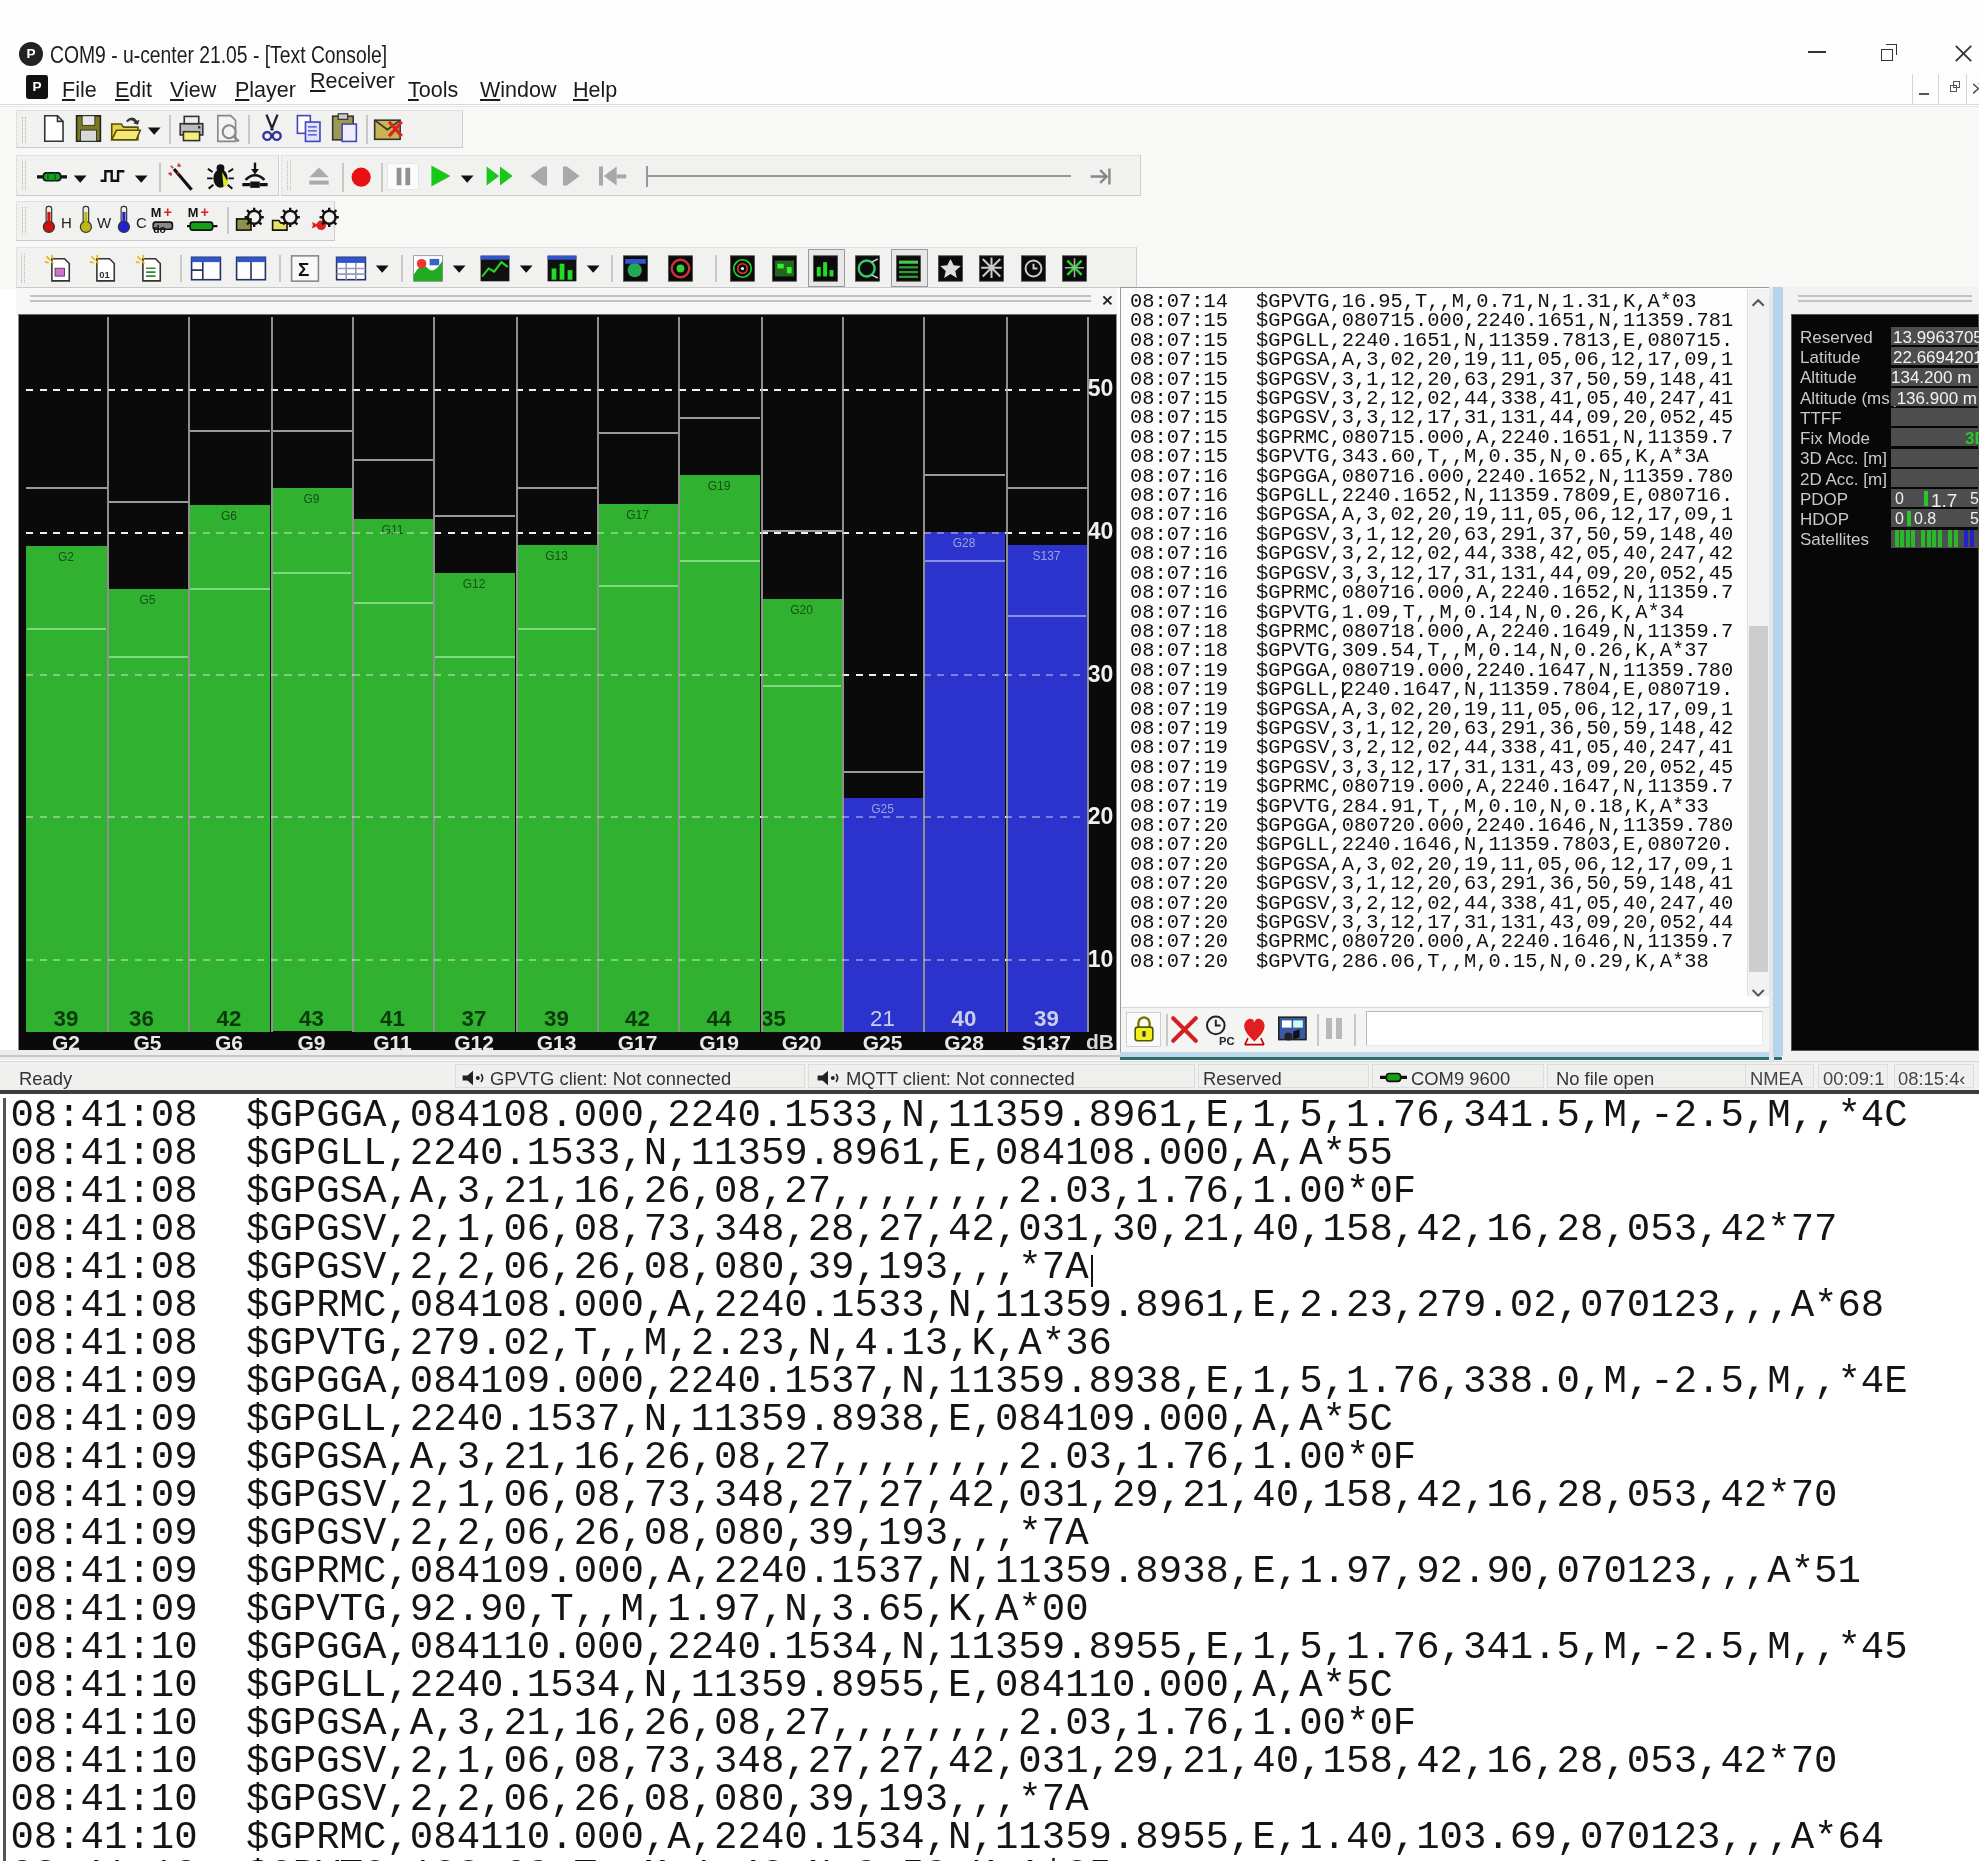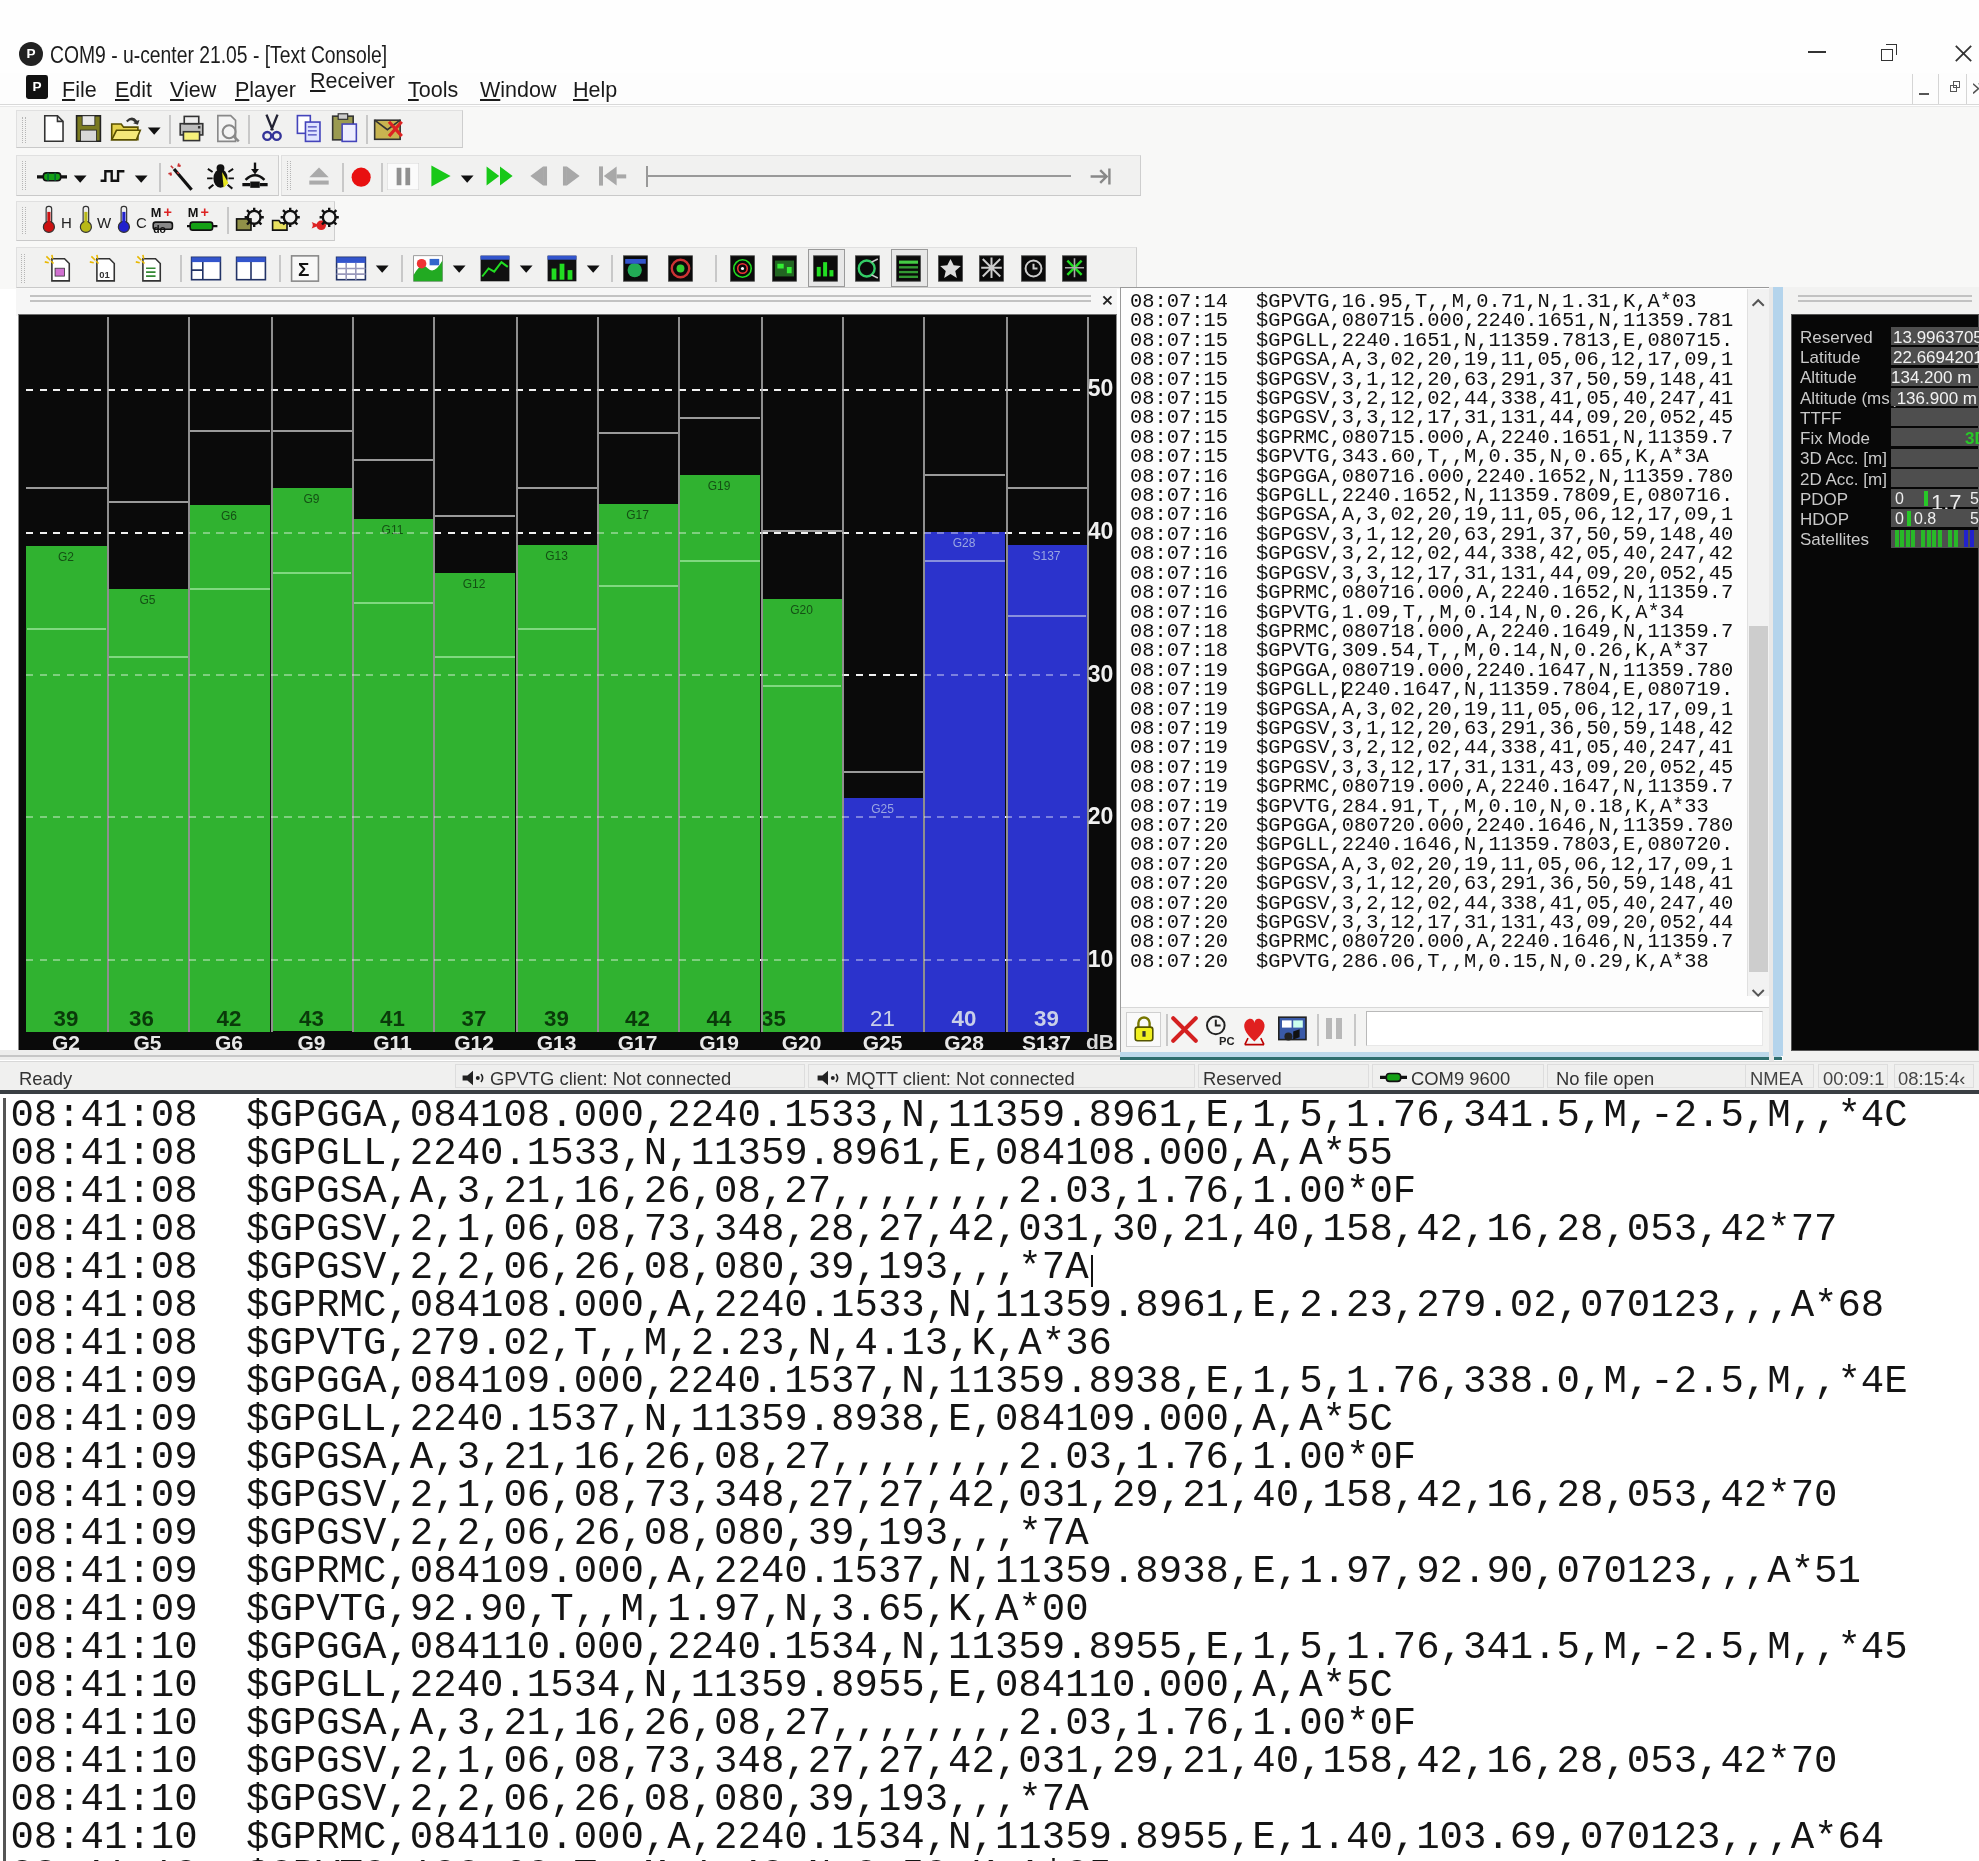--- a/index.html
+++ b/index.html
@@ -610,21 +610,21 @@
 <div class="a" style="left:1891px;top:428px;width:88px;height:18.4px;background:#4e4e4e"></div>
 <div class="a" style="left:1965px;top:429px;font-size:17px;font-weight:bold;color:#28c828">3D</div>
 <div class="a" style="left:1800px;top:449px;font-size:17px;color:#c9c9c9">3D Acc. [m]</div>
 <div class="a" style="left:1891px;top:449px;width:88px;height:18.4px;background:#4e4e4e"></div>
 <div class="a" style="left:1800px;top:470px;font-size:17px;color:#c9c9c9">2D Acc. [m]</div>
 <div class="a" style="left:1891px;top:469px;width:88px;height:18.4px;background:#4e4e4e"></div>
 <div class="a" style="left:1800px;top:490px;font-size:17px;color:#c9c9c9">PDOP</div>
 <div class="a" style="left:1891px;top:489px;width:88px;height:18.4px;background:#4e4e4e"></div>
 <div class="a" style="left:1895px;top:490px;font-size:16px;color:#eee">0</div>
 <div class="a" style="left:1924px;top:491px;width:4px;height:15px;background:#28c828"></div>
-<div class="a" style="left:1931px;top:490px;font-size:22px;color:#eee">1.7</div>
+<div class="a" style="left:1931px;top:490px;font-size:19px;color:#eee">1.7</div>
 <div class="a" style="left:1970px;top:490px;font-size:16px;color:#eee">5</div>
 <div class="a" style="left:1800px;top:510px;font-size:17px;color:#c9c9c9">HDOP</div>
 <div class="a" style="left:1891px;top:509px;width:88px;height:18.4px;background:#4e4e4e"></div>
 <div class="a" style="left:1895px;top:510px;font-size:16px;color:#eee">0</div>
 <div class="a" style="left:1907px;top:511px;width:4px;height:15px;background:#28c828"></div>
 <div class="a" style="left:1914px;top:510px;font-size:16px;color:#eee">0.8</div>
 <div class="a" style="left:1970px;top:510px;font-size:16px;color:#eee">5</div>
 <div class="a" style="left:1800px;top:530px;font-size:17px;color:#c9c9c9">Satellites</div>
 <div class="a" style="left:1891px;top:530px;width:88px;height:18.4px;background:#4e4e4e"></div>
 <div class="a" style="left:1895px;top:530px;width:4px;height:17px;background:#28b828"></div>

